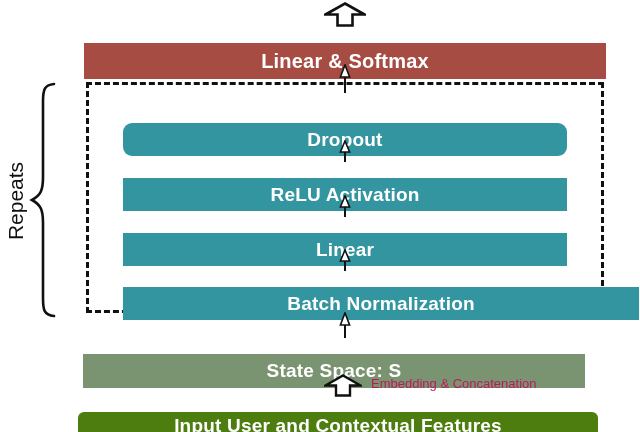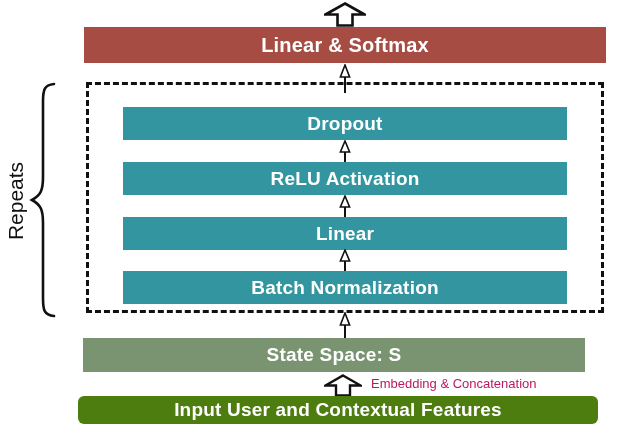--- a/index.html
+++ b/index.html
@@ -8,20 +8,21 @@
     width:640px;height:432px;
     background:#ffffff;
     font-family:"Liberation Sans", sans-serif;
     overflow:hidden;
   }
   .bar{
     position:absolute;
     display:flex;align-items:center;justify-content:center;
     color:#ffffff;font-weight:bold;font-size:20px;
     letter-spacing:0.2px;
+    margin-top:16px;
   }
   .bar.small{font-size:19px;}
   .dashed-box{
     position:absolute;
     left:86px;top:82px;width:518px;height:231px;
     box-sizing:border-box;
     border:3px dashed #111111;
   }
   .ff-title{
     position:absolute;
@@ -51,24 +52,24 @@
 <div class="canvas">
 
   <svg class="arrow" style="left:324px;top:2px;" width="42" height="25" viewBox="0 0 42 25">
     <path d="M21 1.5 L40.5 12.5 L28.5 12.5 L28.5 23.5 L13.5 23.5 L13.5 12.5 L1.5 12.5 Z" fill="#ffffff" stroke="#111111" stroke-width="2.6" stroke-linejoin="miter"></path>
   </svg>
 
   <div class="bar" style="left: 84px; top: 27px; width: 522px; height: 36px; background-color: rgb(166, 76, 66);">Linear &amp; Softmax</div>
 
   <div class="dashed-box"></div>
 
-  <div class="bar small" style="left: 123px; top: 107px; width: 444px; height: 33px; background-color: rgb(50, 149, 160);">Dropout</div>
+  <div class="bar small" style="left: 123px; top: 107px; width: 444px; height: 33px; background-color: rgb(50, 149, 160); border-radius: 9px;">Dropout</div>
   <div class="bar small" style="left: 123px; top: 217px; width: 444px; height: 33px; background-color: rgb(50, 149, 160);">Linear</div>
   <div class="bar small" style="left: 123px; top: 162px; width: 444px; height: 33px; background-color: rgb(50, 149, 160);">ReLU Activation</div>
-  <div class="bar small" style="left: 123px; top: 271px; width: 444px; height: 33px; background-color: rgb(50, 149, 160);">Batch Normalization</div>
+  <div class="bar small" style="left: 123px; top: 271px; width: 516px; height: 33px; background-color: rgb(50, 149, 160);">Batch Normalization</div>
 
   <svg class="arrow" style="left:338px;top:64px;" width="14" height="29" viewBox="0 0 14 29">
     <line x1="7" y1="29" x2="7" y2="10" stroke="#111111" stroke-width="2"></line>
     <polygon points="7,1 2.4,13 11.6,13" fill="#ffffff" stroke="#111111" stroke-width="1.6"></polygon>
   </svg>
   <svg class="arrow" style="left:338px;top:140px;" width="14" height="22" viewBox="0 0 14 22">
     <line x1="7" y1="22" x2="7" y2="9" stroke="#111111" stroke-width="2"></line>
     <polygon points="7,1 2.4,12 11.6,12" fill="#ffffff" stroke="#111111" stroke-width="1.6"></polygon>
   </svg>
   <svg class="arrow" style="left:338px;top:195px;" width="14" height="22" viewBox="0 0 14 22">

